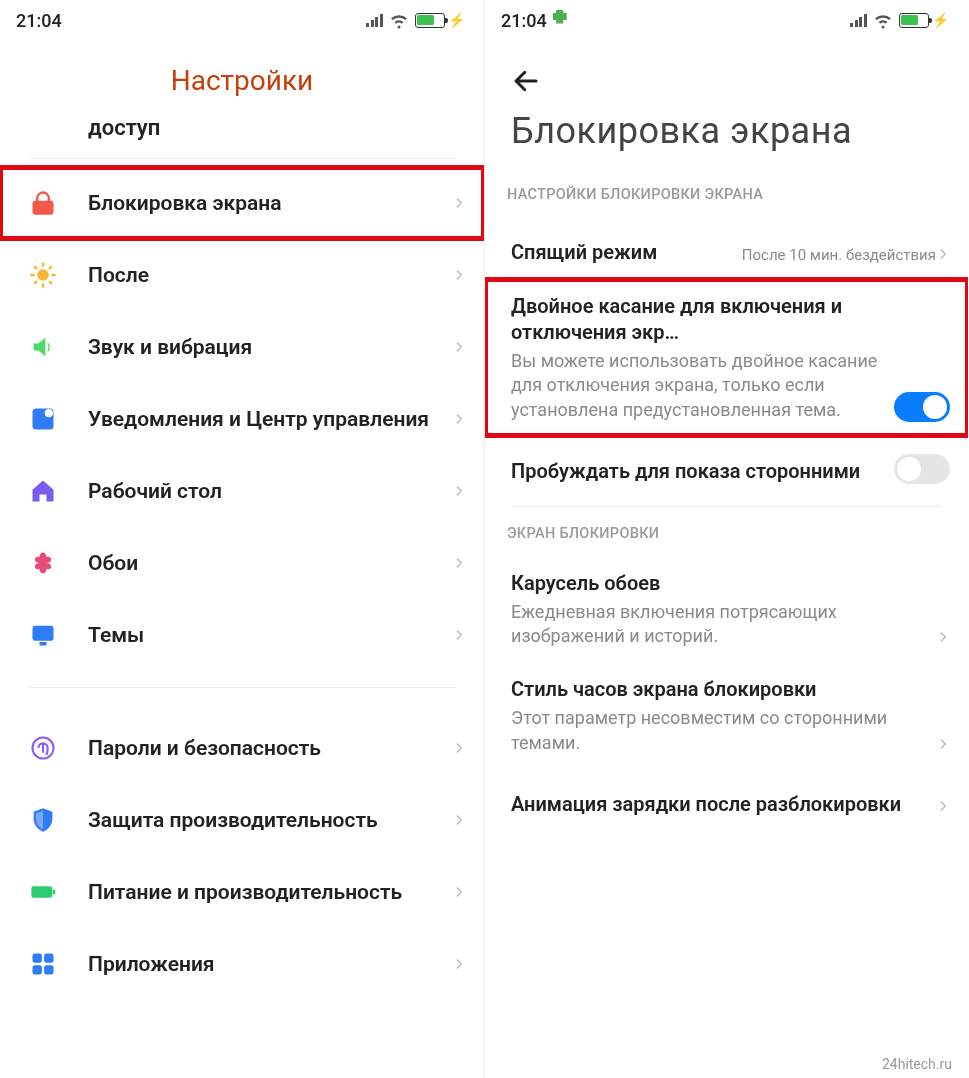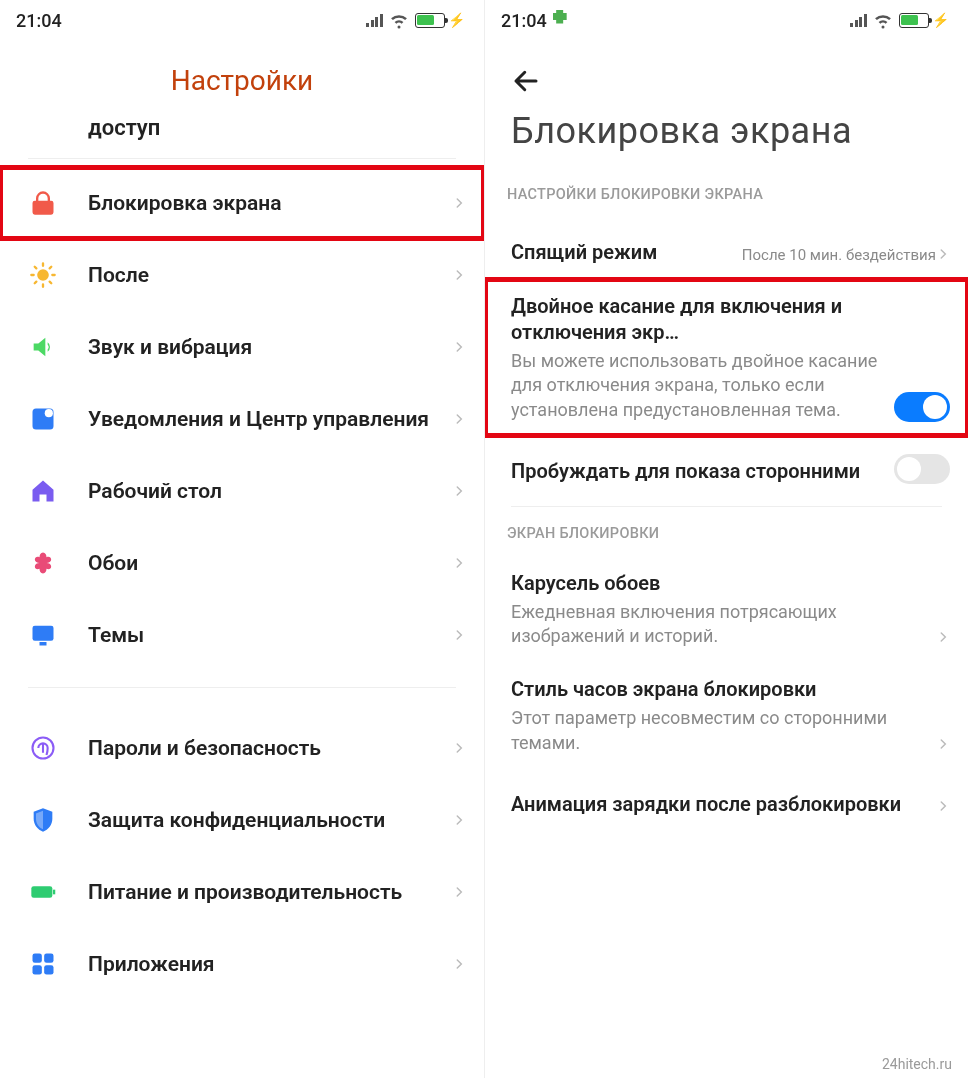--- a/index.html
+++ b/index.html
@@ -279,21 +279,21 @@
       </div>
       <div class="row">
         <div class="icon-slot">
           <span class="ico">
             <svg viewBox="0 0 24 24">
               <path fill="#2e7cf6" d="M12 2 4 5v6c0 5 3.4 9.5 8 11 4.6-1.5 8-6 8-11V5l-8-3z"></path>
               <path fill="#fff" d="M12 4v16c-3.5-1.3-6-5-6-9V6.4L12 4z" opacity=".35"></path>
             </svg>
           </span>
         </div>
-        <div class="label">Защита конфиденциальности</div>
+        <div class="label">Защита производительность</div>
         <span class="chev">
           <svg viewBox="0 0 24 24">
             <path fill="none" stroke="#bbb" stroke-width="2.5" stroke-linecap="round" d="m9 5 7 7-7 7"></path>
           </svg>
         </span>
       </div>
       <div class="row">
         <div class="icon-slot">
           <span class="ico">
             <svg viewBox="0 0 24 24">

